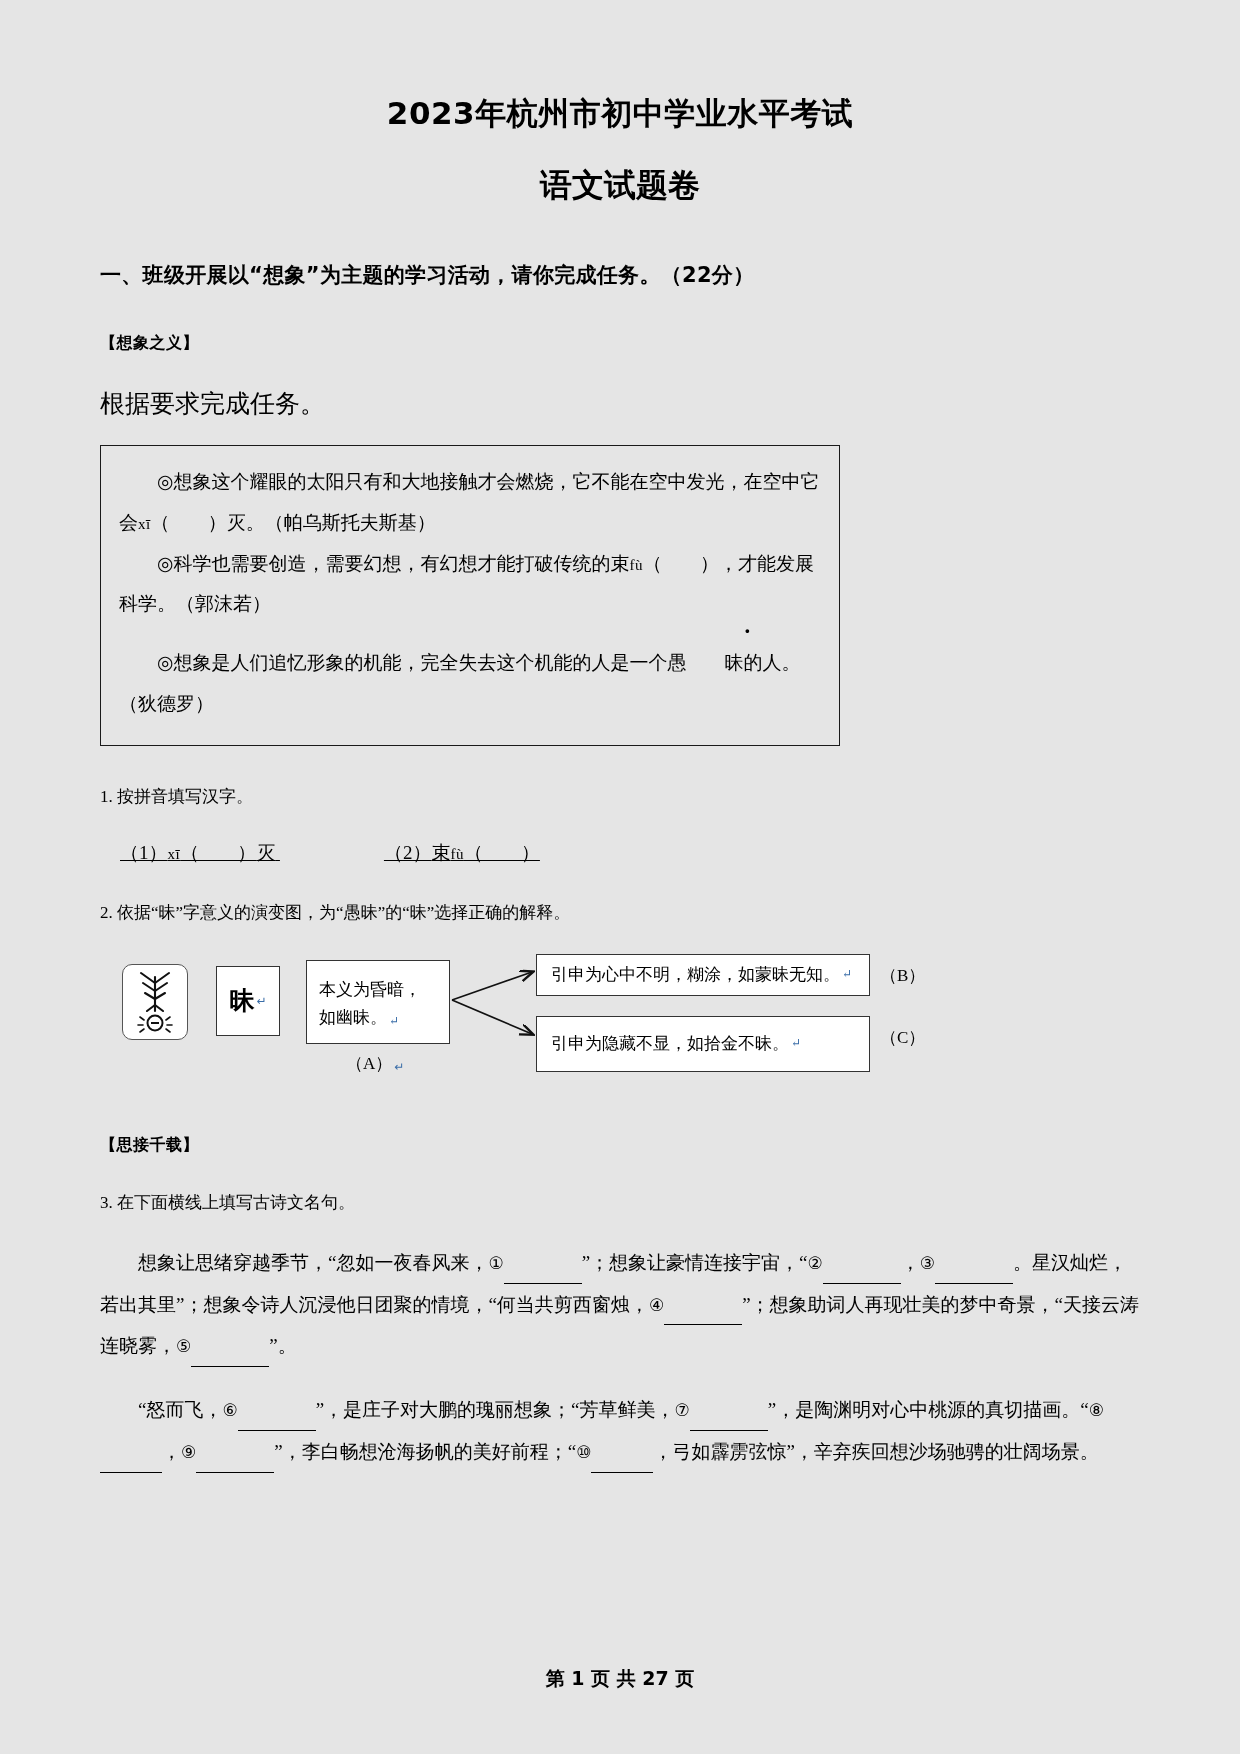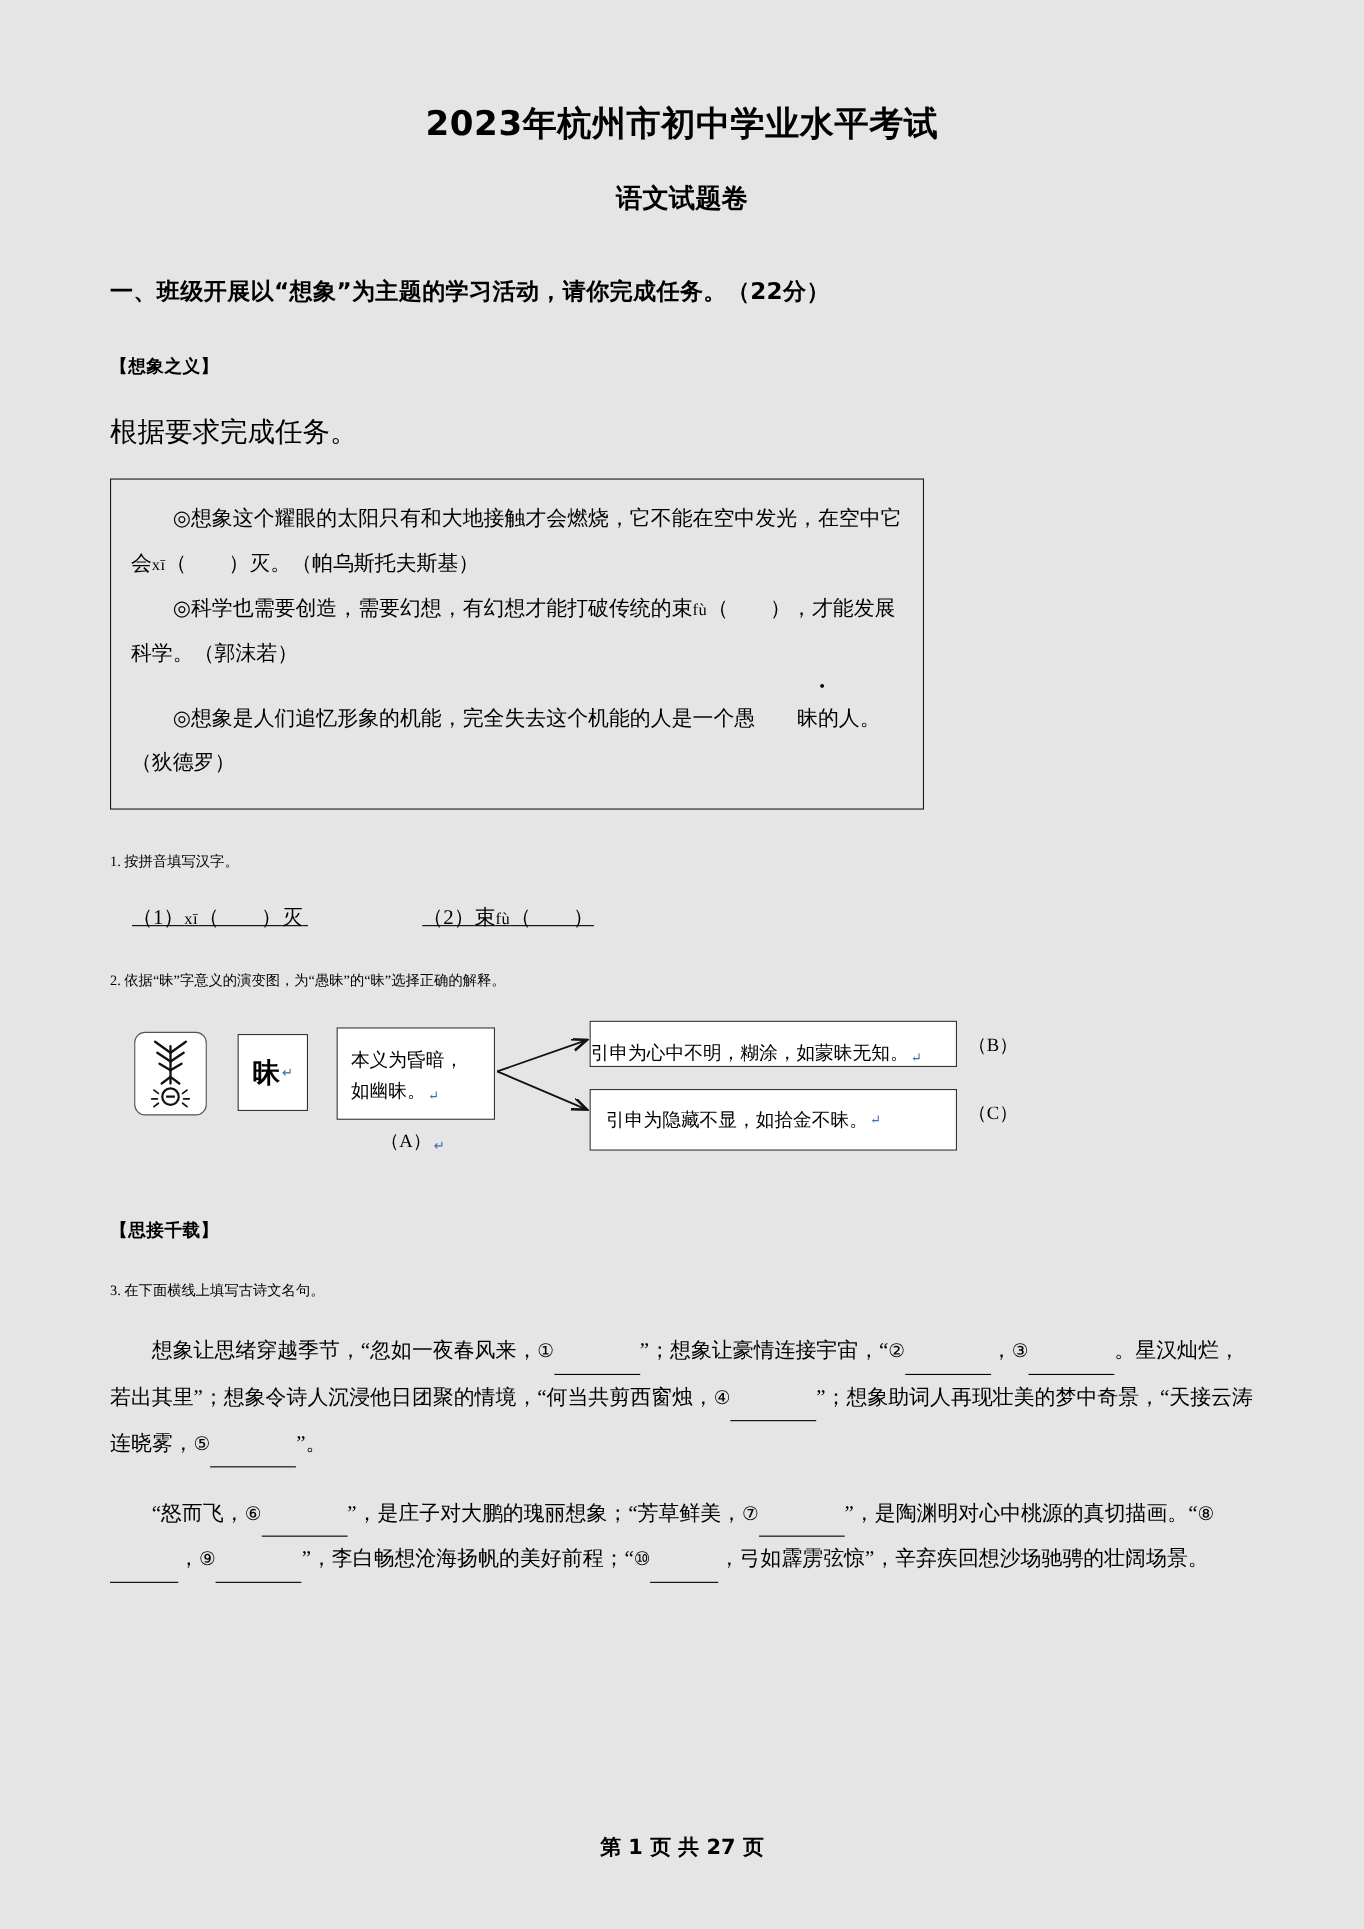--- a/index.html
+++ b/index.html
@@ -35,21 +35,21 @@
     font-weight: bold;
     font-size: 31px;
     letter-spacing: 0.5px;
     margin-top: 95px;
     line-height: 1.2;
   }
   .doc-subtitle {
     text-align: center;
     font-family: "DejaVu Sans", sans-serif;
     font-weight: bold;
-    font-size: 24px;
+    font-size: 32px;
     margin-top: 34px;
     line-height: 1.2;
   }
 
   
   .section-heading {
     font-family: "DejaVu Sans", sans-serif;
     font-weight: bold;
     font-size: 21px;
     margin-top: 55px;
@@ -65,21 +65,21 @@
   }
 
   
   .para {
     font-size: 25px;
     line-height: 1.95;
     margin-top: 26px;
     font-family: "Liberation Serif", serif;
   }
   .q-line {
-    font-size: 13px;
+    font-size: 17px;
     line-height: 2.0;
     margin-top: 22px;
     font-family: "Liberation Serif", serif;
   }
   .indent2 {
     text-indent: 38px;
   }
   .pinyin {
     font-family: "Liberation Serif", serif;
     font-size: 15px;
@@ -192,22 +192,22 @@
   }
   .dia-b {
     position: absolute;
     left: 418px;
     top: 0px;
     width: 334px;
     height: 42px;
     border: 1.4px solid #333;
     box-sizing: border-box;
     display: flex;
-    align-items: flex-end;
-    padding-left: 0;
+    align-items: center;
+    padding-left: 14px;
     font-size: 17px;
     background: #fff;
   }
   .dia-c {
     position: absolute;
     left: 418px;
     top: 62px;
     width: 334px;
     height: 56px;
     border: 1.4px solid #333;

